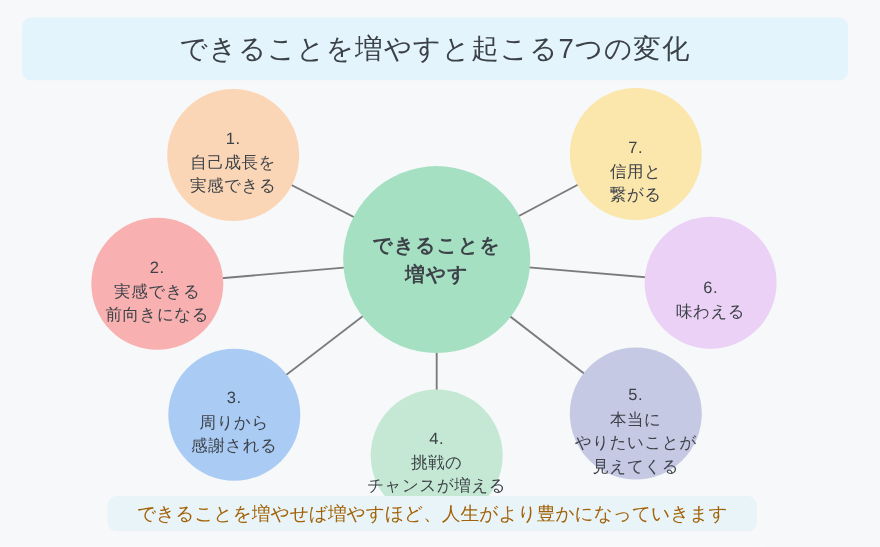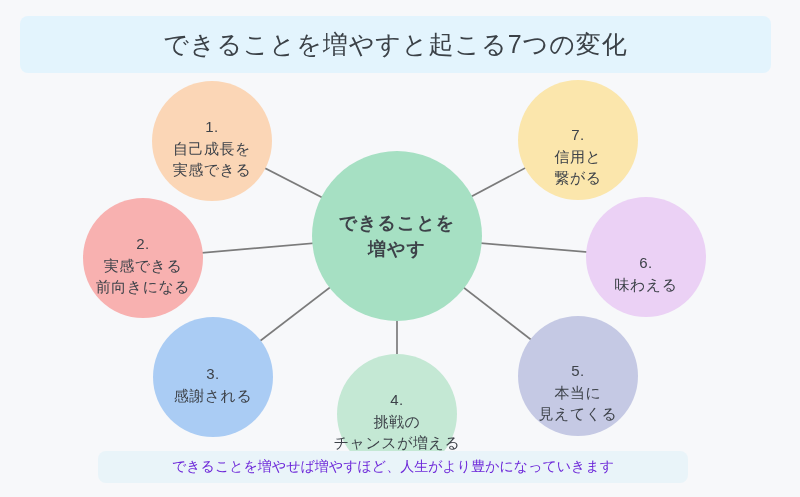--- a/index.html
+++ b/index.html
@@ -36,23 +36,23 @@
     position: absolute;
     left: 98px; top: 451px;
     width: 590px; height: 32px;
     background: #e9f4f9;
     border-radius: 8px;
     display: flex; align-items: center; justify-content: center;
     z-index: 4;
   }
   .footer-banner p {
     margin: 0;
-    font-size: 14px;
+    font-size: 17px;
     font-weight: 500;
-    color: #6d28d9;
+    color: #a16207;
     white-space: nowrap;
     text-align: center;
   }
 
   
   .lines {
     position: absolute;
     left: 0; top: 0;
     z-index: 1;
   }
@@ -142,36 +142,38 @@
     <div class="ctext">
       <div>2.</div>
       <div>実感できる</div>
       <div>前向きになる</div>
     </div>
   </div>
 
   <div class="circle node node3 off3" style="background-color: rgb(170, 204, 244);">
     <div class="ctext">
       <div>3.</div>
+      <div>周りから</div>
       <div>感謝される</div>
     </div>
   </div>
 
   <div class="circle node node4 off3" style="background-color: rgb(196, 232, 212);">
     <div class="ctext">
       <div>4.</div>
       <div>挑戦の</div>
       <div>チャンスが増える</div>
     </div>
   </div>
 
   <div class="circle node node5 off4" style="background-color: rgb(197, 201, 228);">
     <div class="ctext">
       <div>5.</div>
       <div>本当に</div>
+      <div>やりたいことが</div>
       <div>見えてくる</div>
     </div>
   </div>
 
   <div class="circle node node6 off4" style="background-color: rgb(235, 209, 245);">
     <div class="ctext">
       <div>6.</div>
       <div>味わえる</div>
     </div>
   </div>

